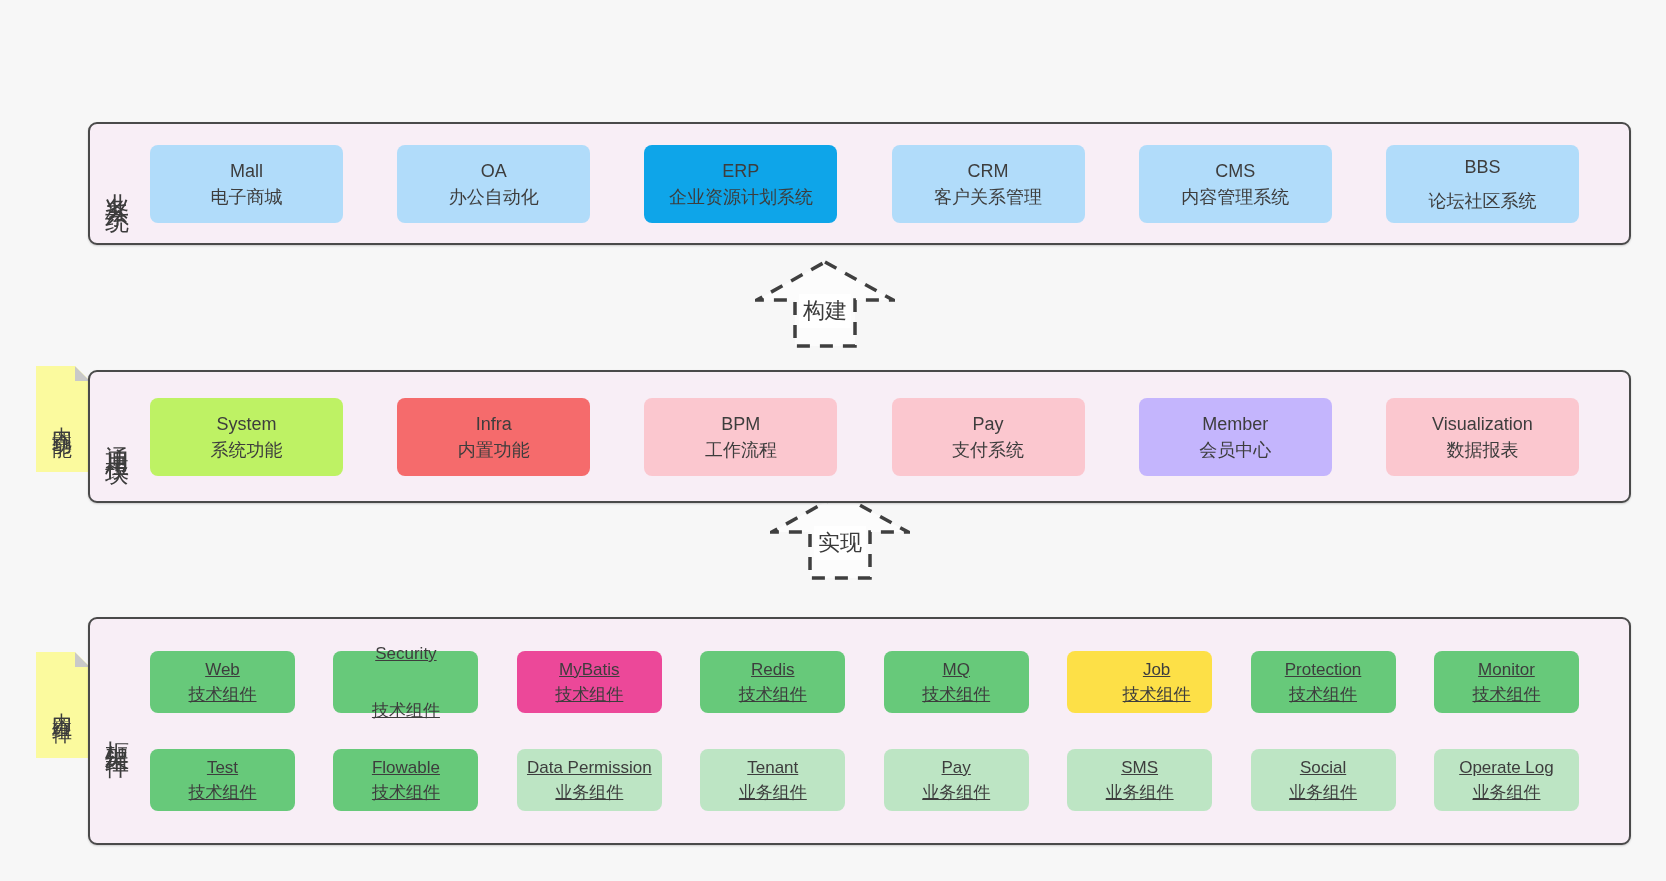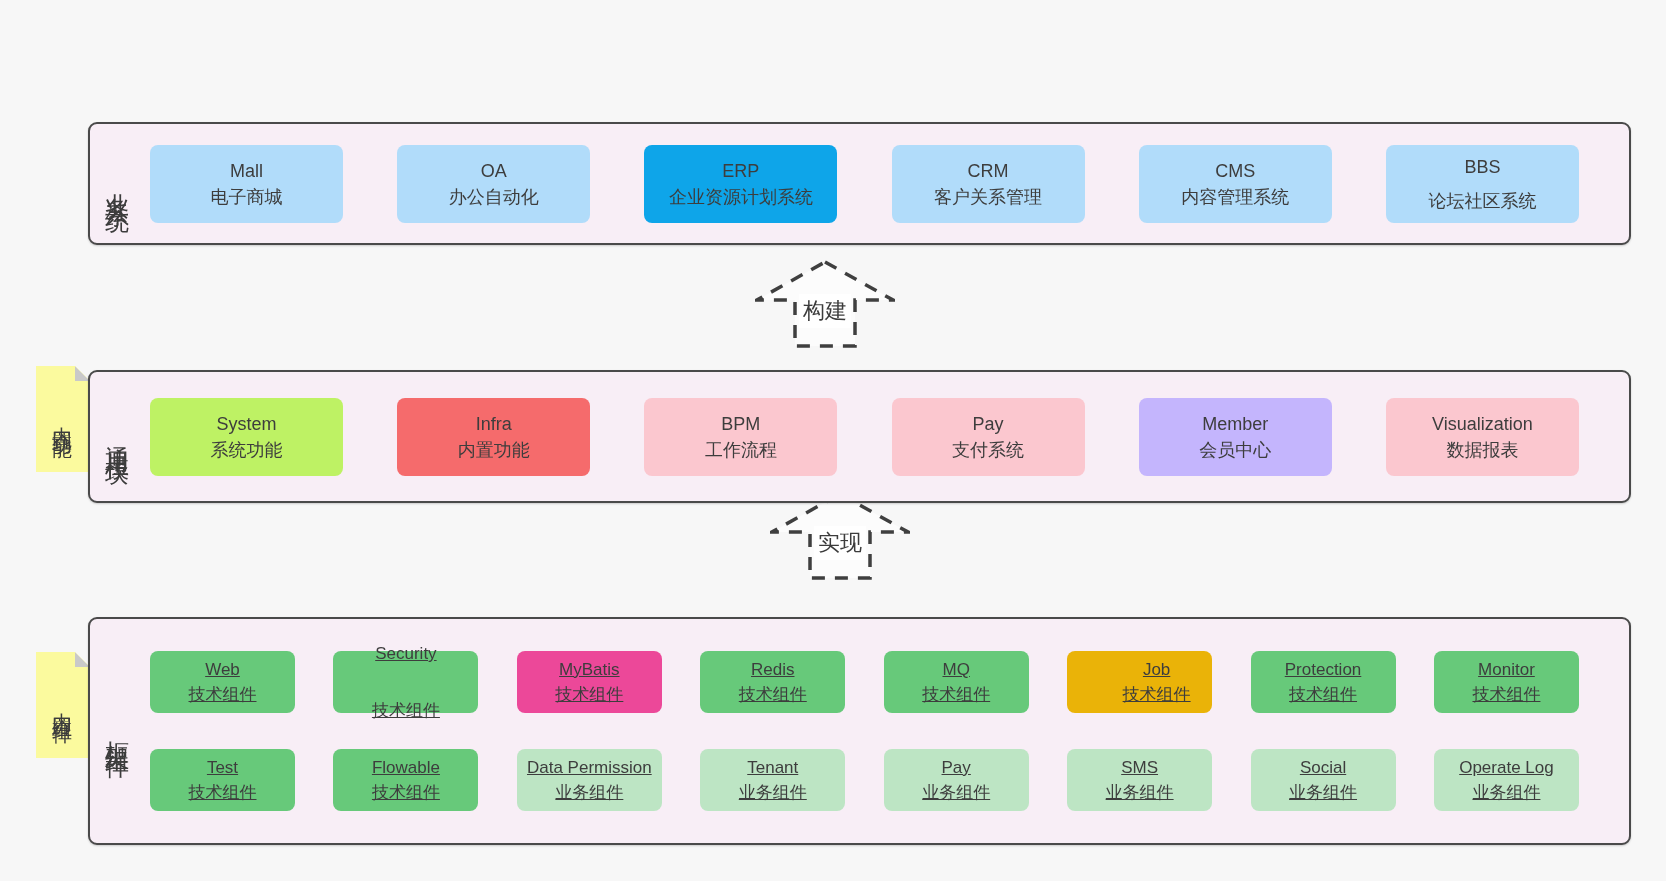--- a/index.html
+++ b/index.html
@@ -178,21 +178,21 @@
           <span>技术组件</span>
         </div>
         <div class="box" style="background: rgb(103, 201, 122);">
           <span>Redis</span>
           <span>技术组件</span>
         </div>
         <div class="box" style="background: rgb(103, 201, 122);">
           <span>MQ</span>
           <span>技术组件</span>
         </div>
-        <div class="box" style="background: #eab308; padding-left: 40px;">
+        <div class="box" style="background: #fde047; padding-left: 40px;">
           <span>Job</span>
           <span>技术组件</span>
         </div>
         <div class="box" style="background: rgb(103, 201, 122);">
           <span>Protection</span>
           <span>技术组件</span>
         </div>
         <div class="box" style="background: rgb(103, 201, 122);">
           <span>Monitor</span>
           <span>技术组件</span>

